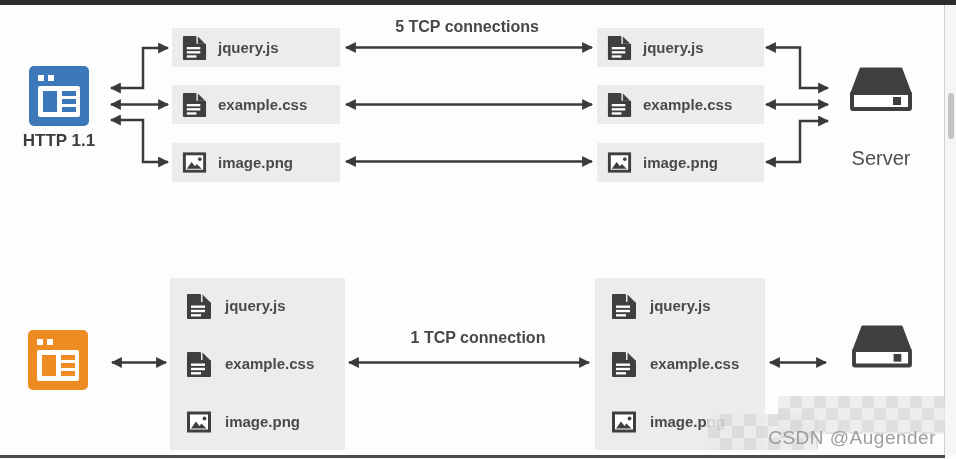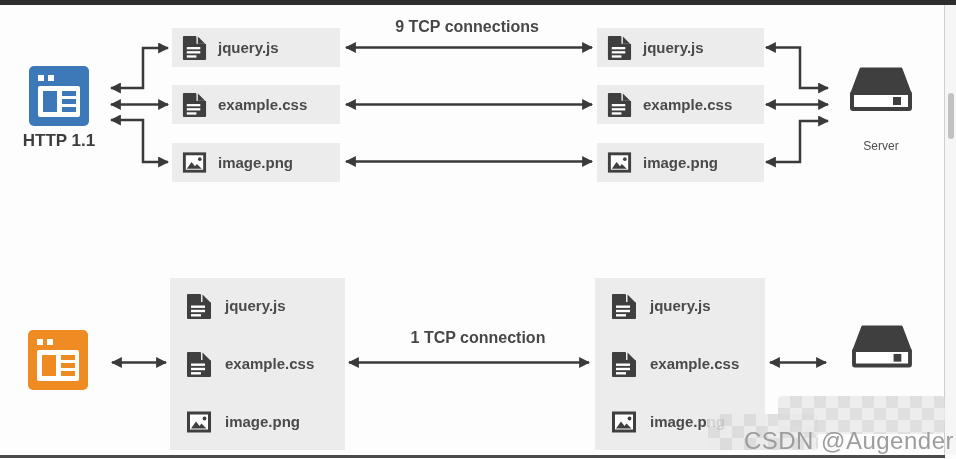--- a/index.html
+++ b/index.html
@@ -12,21 +12,21 @@
   .top-border{left:0;top:0;width:956px;height:5px;background:#2e2e2e;}
   .bottom-border{left:0;top:455px;width:945px;height:3px;background:#4a4a4a;}
   .scroll-line{left:944px;top:5px;width:1px;height:450px;background:#cfcfcf;}
   .scroll-track{left:945px;top:5px;width:11px;height:450px;background:#f6f6f6;}
   .scroll-thumb{left:948px;top:93px;width:6px;height:46px;background:#c2c2c2;border-radius:3px;}
   
   .browser-icon{width:60px;height:60px;}
   .b-blue{color:#3d78b9;}
   .b-orange{color:#ee8b22;}
   .protocol-label{font-size:17px;font-weight:700;color:#3d3d3d;text-align:center;width:110px;}
-  .server-label{font-size:12px;font-weight:400;color:#4f4f4f;text-align:center;width:100px;}
+  .server-label{font-size:20px;font-weight:400;color:#4f4f4f;text-align:center;width:100px;margin-top:8px;}
   
   .chip{
     width:168px;height:39px;background:#ececec;display:flex;align-items:center;
     gap:10px;padding-left:9px;box-sizing:border-box;
   }
   .chip.r{width:167px;}
   .file-label{font-size:15px;font-weight:600;color:#4a4a4a;white-space:nowrap;}
   .fi{width:27px;height:27px;flex:0 0 auto;}
   
   .group{background:#ececec;}
@@ -36,21 +36,21 @@
   
   #arrows{left:0;top:0;width:956px;height:459px;pointer-events:none;}
   
   .mosaic{
     background:conic-gradient(#dadada 0 25%, #ebebeb 0 50%, #dadada 0 75%, #ebebeb 0);
     background-size:24px 24px;opacity:.85;border-radius:4px;z-index:5;
   }
   .m1{left:708px;top:414px;width:110px;height:36px;}
   .m2{left:778px;top:396px;width:167px;height:38px;}
   .watermark{
-    right:2px;top:427px;font-size:24px;color:#9d9d9d;z-index:6;white-space:nowrap;
+    right:20px;top:427px;font-size:19px;color:#9d9d9d;z-index:6;white-space:nowrap;
     letter-spacing:.5px;
   }
 </style>
 </head>
 <body>
 
 <svg width="0" height="0" style="position:absolute" aria-hidden="true">
   <defs>
     <symbol id="ic-browser" viewBox="0 0 60 60">
       <rect x="0" y="0" width="60" height="60" rx="5" fill="currentColor"></rect>
@@ -88,21 +88,21 @@
   <div class="abs bottom-border"></div>
   <div class="abs scroll-line"></div>
   <div class="abs scroll-track"></div>
   <div class="abs scroll-thumb"></div>
 
   <svg class="abs browser-icon b-blue" style="left:29px;top:66px">
       <use href="#ic-browser"></use>
     </svg>
   <div class="abs protocol-label" style="left:4px;top:131px">HTTP 1.1</div>
 
-  <div class="abs conn-label" style="left:367px;top:18px">9 TCP connections</div>
+  <div class="abs conn-label" style="left:367px;top:18px">5 TCP connections</div>
 
   <div class="abs chip" style="left:172px;top:28px">
     <svg class="fi">
         <use href="#ic-doc"></use>
       </svg>
     <span class="file-label">jquery.js</span>
   </div>
   <div class="abs chip" style="left:172px;top:85px">
     <svg class="fi">
         <use href="#ic-doc"></use>

